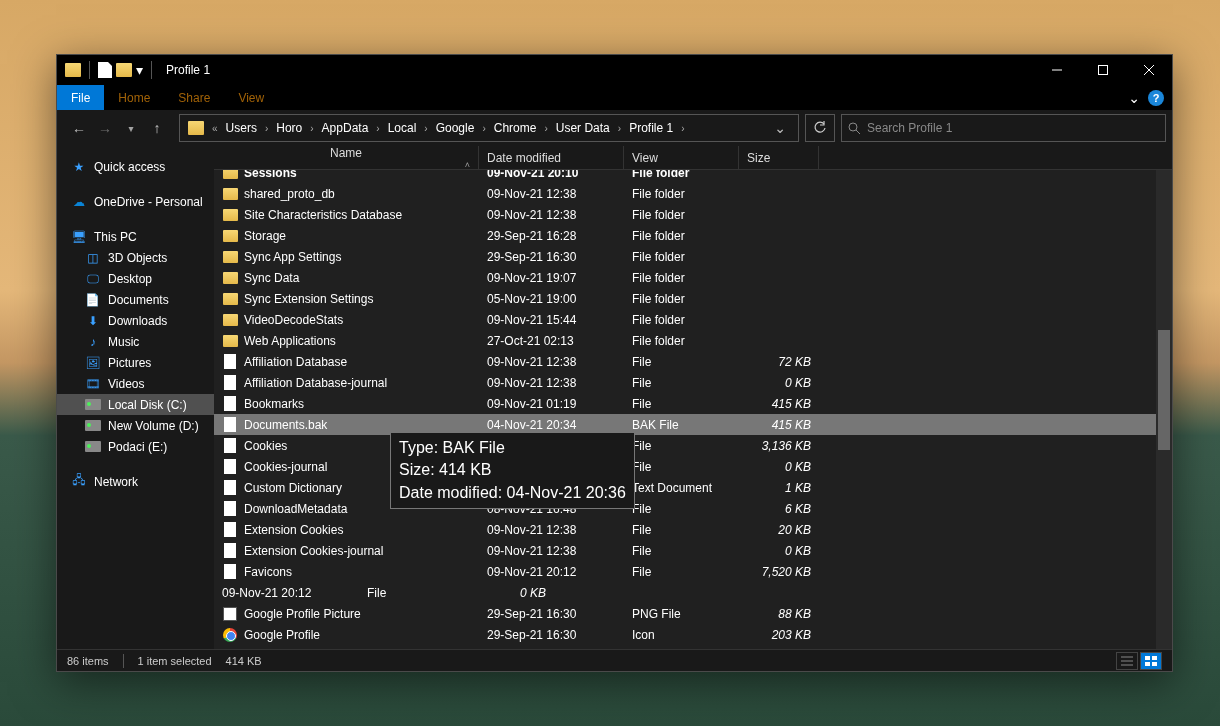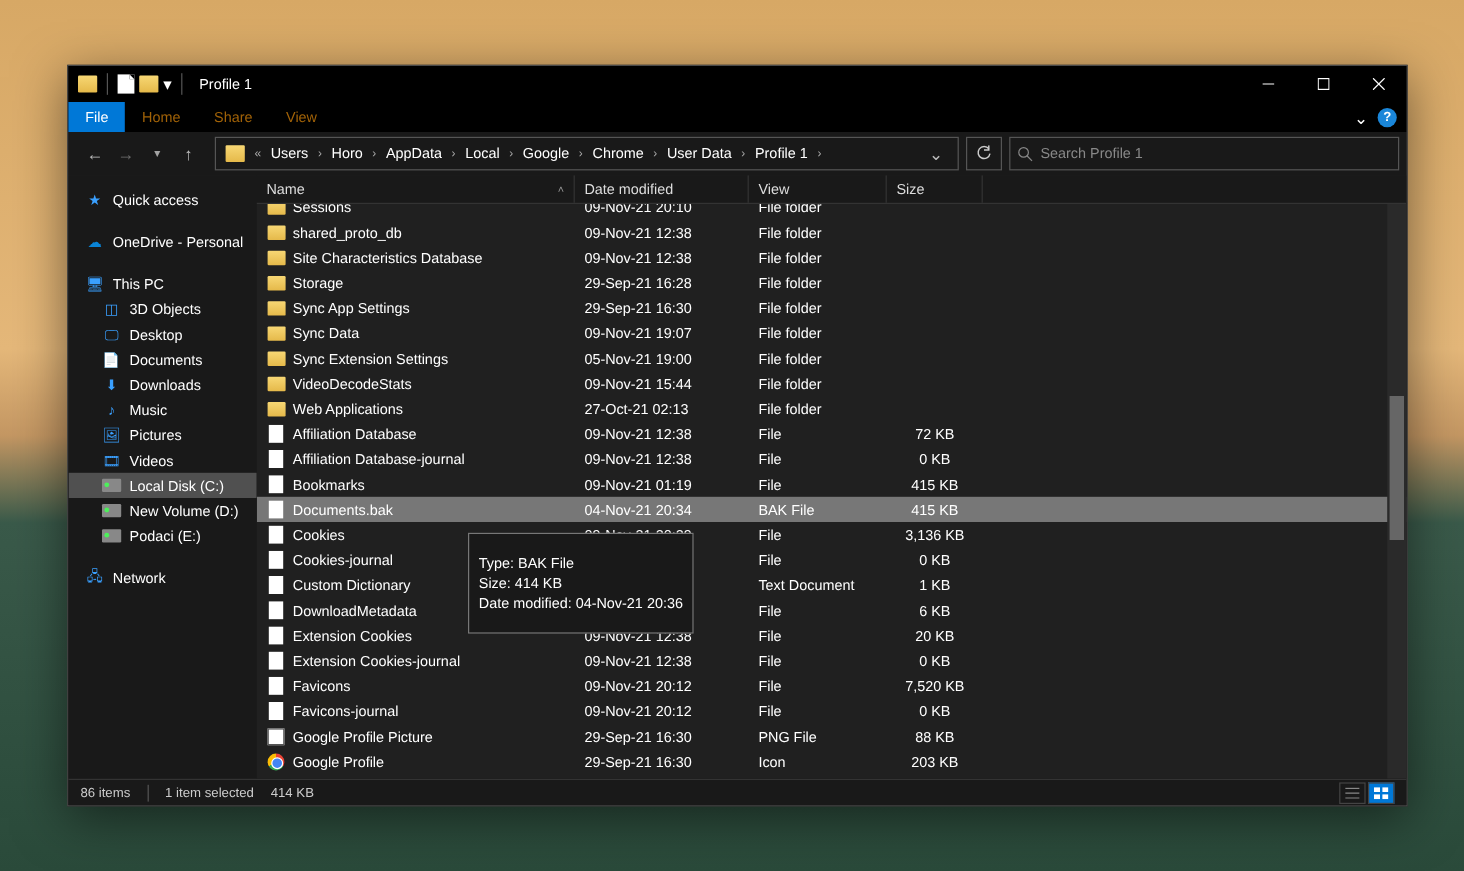--- a/index.html
+++ b/index.html
@@ -145,53 +145,53 @@
   .columns-header {
     height: 24px;
     display:flex;
     align-items:center;
     border-bottom:1px solid #333;
     background:#191919;
     font-size:12px;
     color:#ddd;
   }
   .col { padding:0 8px; border-right:1px solid #333; height:100%; display:flex;align-items:center;}
-  .col-name { width: 265px; }
+  .col-name { width: 265px; flex-direction: column; }
   .col-date { width: 145px; }
   .col-type { width: 115px; }
   .col-size { width: 80px; justify-content:flex-start;}
   .sort-arrow { margin-left:auto; font-size:9px; color:#999;}
   .file-list { flex:1; overflow:hidden; position:relative;}
   .file-row {
     display:flex;
     align-items:center;
     height:21px;
     font-size:12px;
     color:#fff;
   }
   .file-row.selected { background:#777777; }
   .file-row .c { padding:0 8px; overflow:hidden; white-space:nowrap; text-overflow:ellipsis;}
   .c-name { width:265px; display:flex; align-items:center; gap:6px;}
   .c-date { width:145px; }
   .c-type { width:115px; }
-  .c-size { width:80px; text-align:center;}
+  .c-size { width:80px; text-align:right;font-style:italic;}
   .file-icon { width:16px; height:16px; display:inline-flex;align-items:center;justify-content:center;}
   .folder-glyph { width:15px;height:12px;background:linear-gradient(#f7d774,#e5b94a); border-radius:1px;}
   .file-glyph { width:12px;height:15px;background:#fff;}
   .png-glyph{width:14px;height:14px;background:#fff;border:1px solid #555;}
   .chrome-glyph{width:14px;height:14px;border-radius:50%;background:conic-gradient(#ea4335 0 120deg,#34a853 120deg 240deg,#fbbc05 240deg 360deg); position:relative;}
   .chrome-glyph::after{content:"";position:absolute;left:3px;top:3px;width:8px;height:8px;border-radius:50%;background:#4285f4;border:1px solid #fff;}
   .tooltip {
     position:absolute;
     left: 390px;
-    top: 444px;
+    top: 432px;
     background:#191919;
     border:1px solid #777;
-    padding:16px 8px;
-    font-size:12px;
+    padding:4px 8px;
+    font-size:16px;
     color:#fff;
     line-height:1.4;
     z-index:10;
   }
   .status-bar {
     height:22px;
     background:#191919;
     border-top:1px solid #333;
     display:flex;
     align-items:center;
@@ -383,21 +383,21 @@
         <div class="col col-name">
             <span>Name</span>
             <span class="sort-arrow">˄</span>
           </div>
         <div class="col col-date">Date modified</div>
         <div class="col col-type">View</div>
         <div class="col col-size">Size</div>
       </div>
       <div class="file-list" id="file-list" style="padding-top: 0px;">
 
-        <div class="file-row" style="margin-top: -8px;">
+        <div class="file-row" style="margin-top: -8px; font-weight: bold;">
             <div class="c c-name">
               <span class="file-icon">
                 <span class="folder-glyph"></span>
               </span>
               <span>Sessions</span>
             </div>
             <div class="c c-date">09-Nov-21 20:10</div>
             <div class="c c-type">File folder</div>
             <div class="c c-size"></div>
           </div>
@@ -604,26 +604,20 @@
               <span class="file-icon">
                 <span class="file-glyph"></span>
               </span>
               <span>Favicons</span>
             </div>
             <div class="c c-date">09-Nov-21 20:12</div>
             <div class="c c-type">File</div>
             <div class="c c-size">7,520 KB</div>
           </div>
           <div class="file-row">
-            <div class="c c-name">
-              <span class="file-icon">
-                <span class="file-glyph"></span>
-              </span>
-              <span>Favicons-journal</span>
-            </div>
             <div class="c c-date">09-Nov-21 20:12</div>
             <div class="c c-type">File</div>
             <div class="c c-size">0 KB</div>
           </div>
           <div class="file-row">
             <div class="c c-name">
               <span class="file-icon">
                 <span class="png-glyph"></span>
               </span>
               <span>Google Profile Picture</span>

